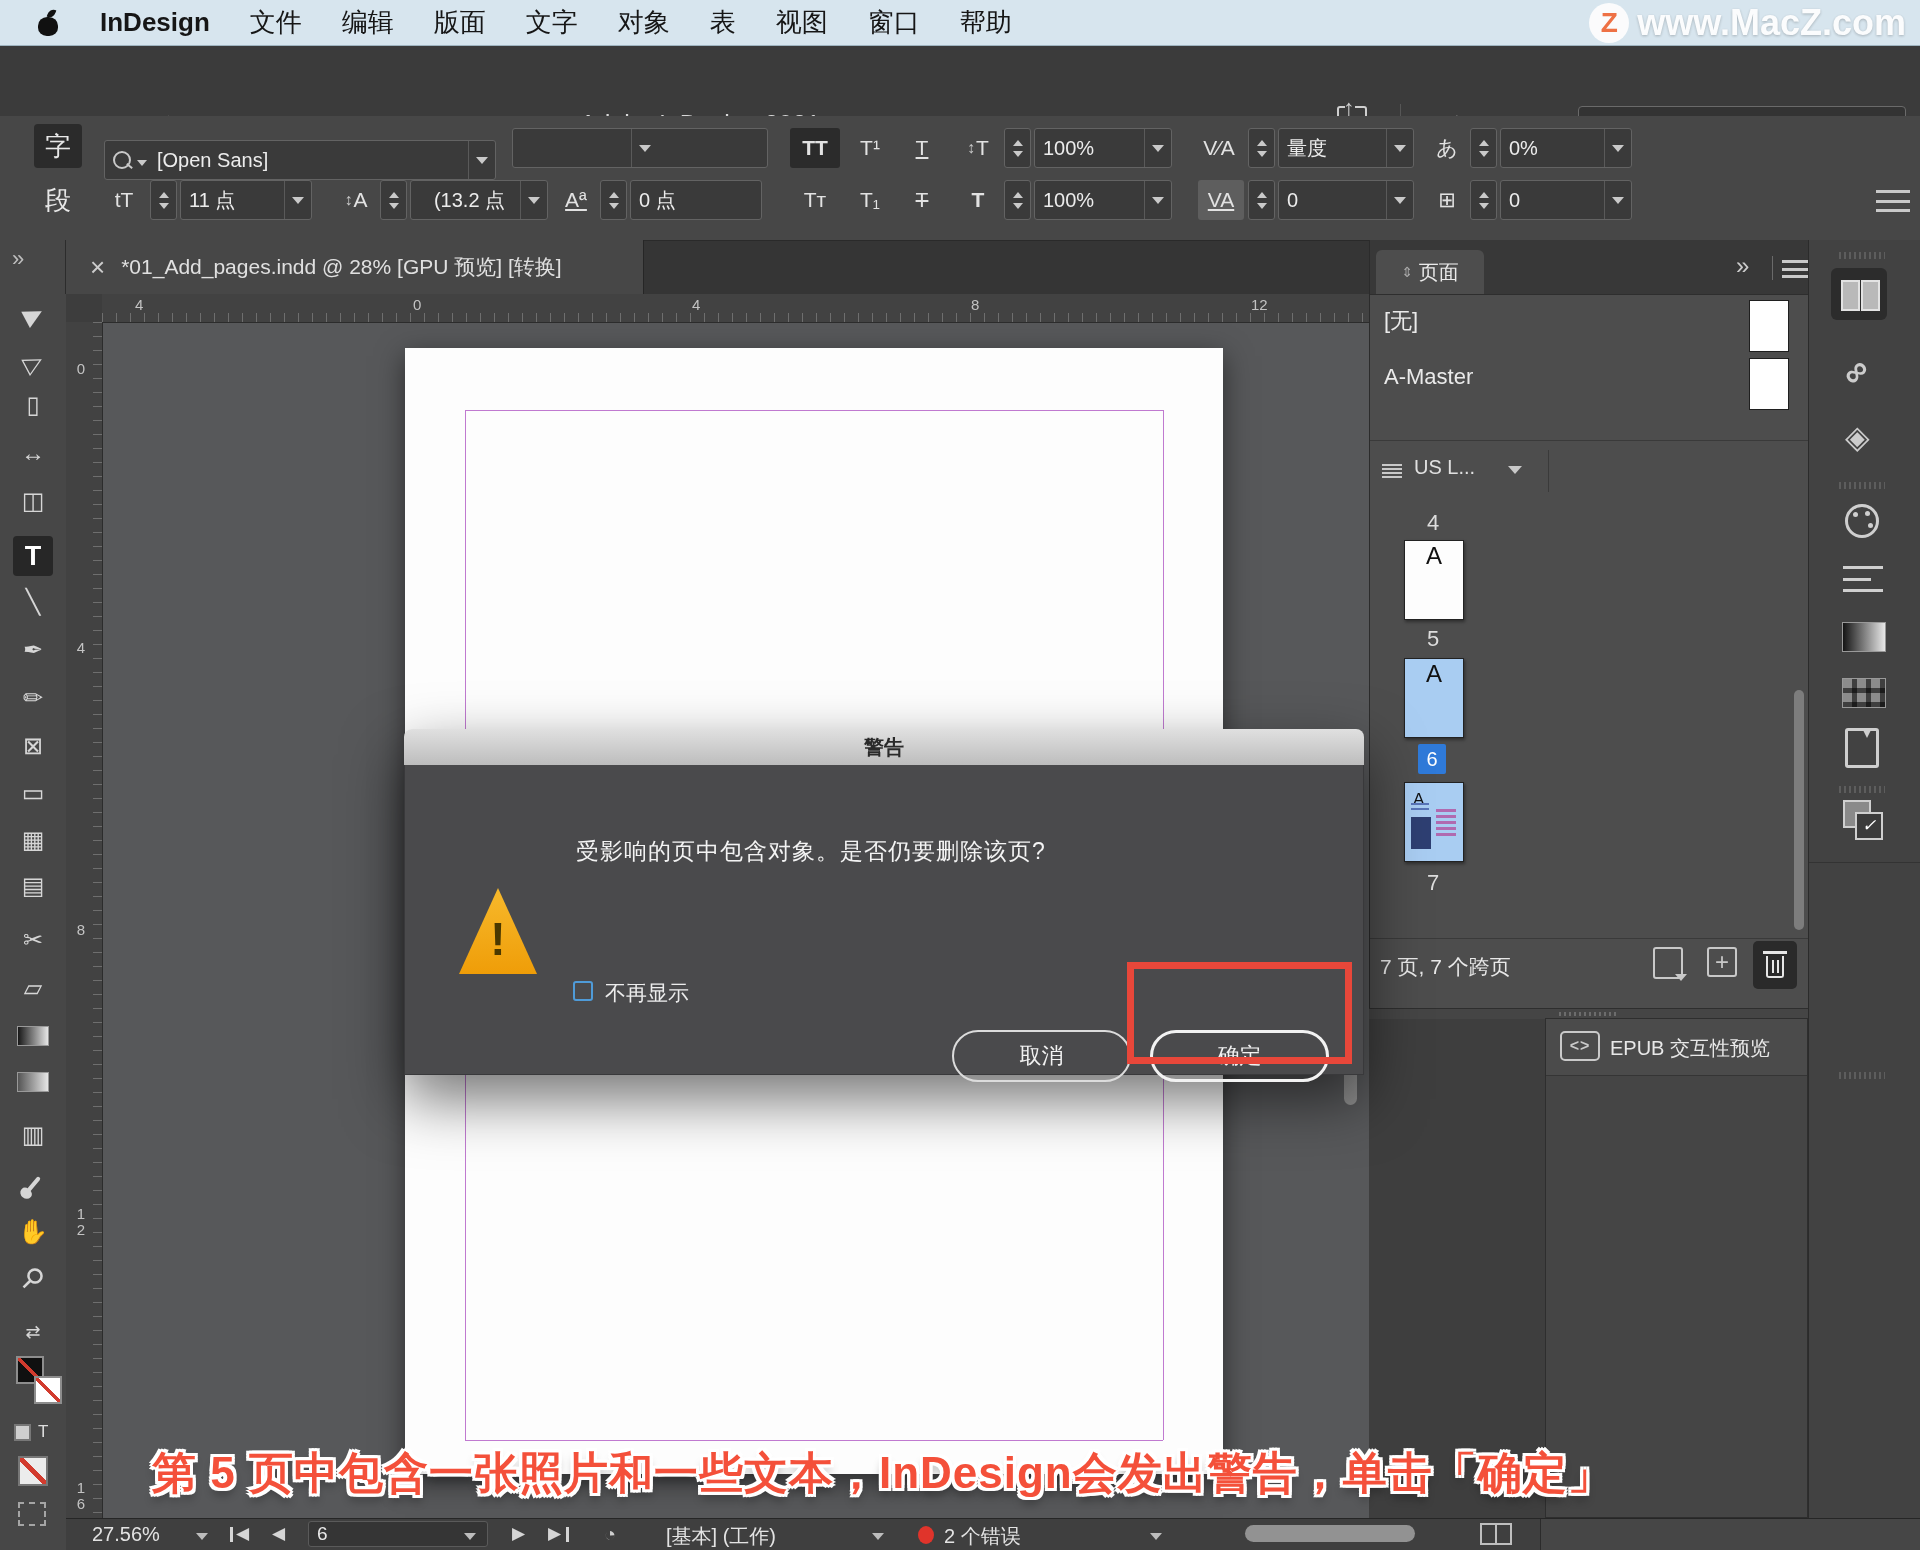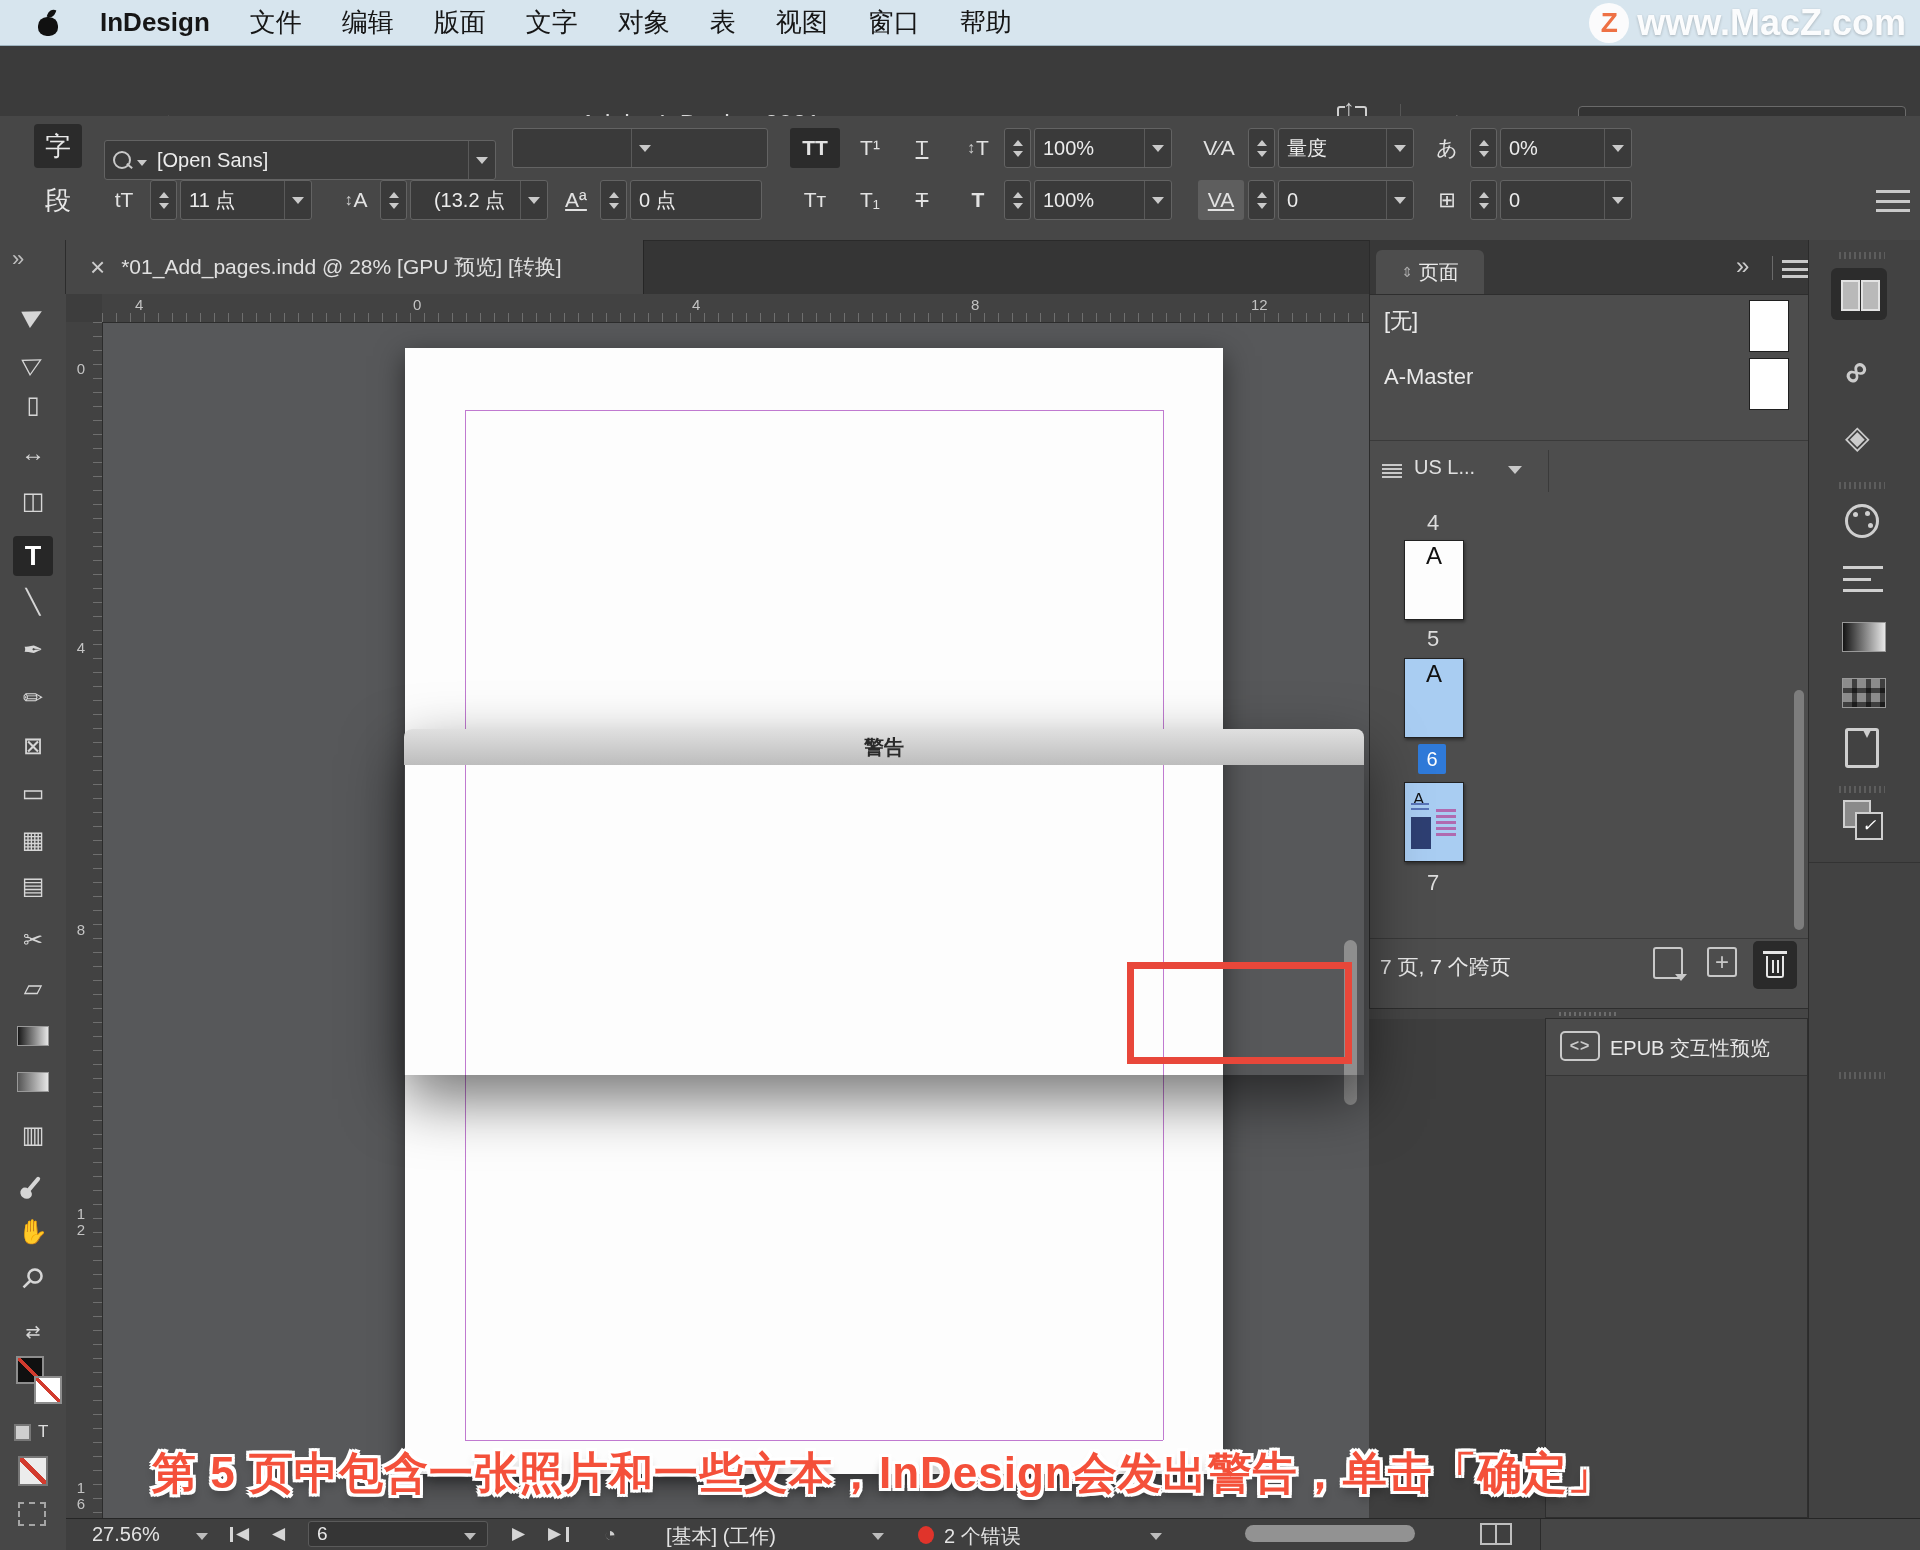--- a/index.html
+++ b/index.html
@@ -491,20 +491,28 @@
       <i class="mgv" style="left:60px;"></i>
       <i class="mgv" style="left:758px;"></i>
       <i class="mgh" style="top:62px;"></i>
       <i class="mgh" style="top:1092px;"></i>
     </div>
   </div>
   <div id="vscroll"></div>
 
   <div id="dialog">
     <div id="dlg-title">警告</div>
+    <div id="dlg-body">
+      <div class="warntri"></div>
+      <div id="dlg-msg">受影响的页中包含对象。是否仍要删除该页?</div>
+      <span id="dlg-check"></span>
+      <span id="dlg-checklbl">不再显示</span>
+      <div class="dlgbtn" id="btn-cancel">取消</div>
+      <div class="dlgbtn" id="btn-ok">确定</div>
+    </div>
   </div>
   <div id="redbox"></div>
 
   <div id="pagespanel">
     <div id="pp-head"></div>
     <div id="pp-tab">
       <span class="ud">⇕</span>
       <span>页面</span>
     </div>
     <span id="pp-raquo">»</span>

